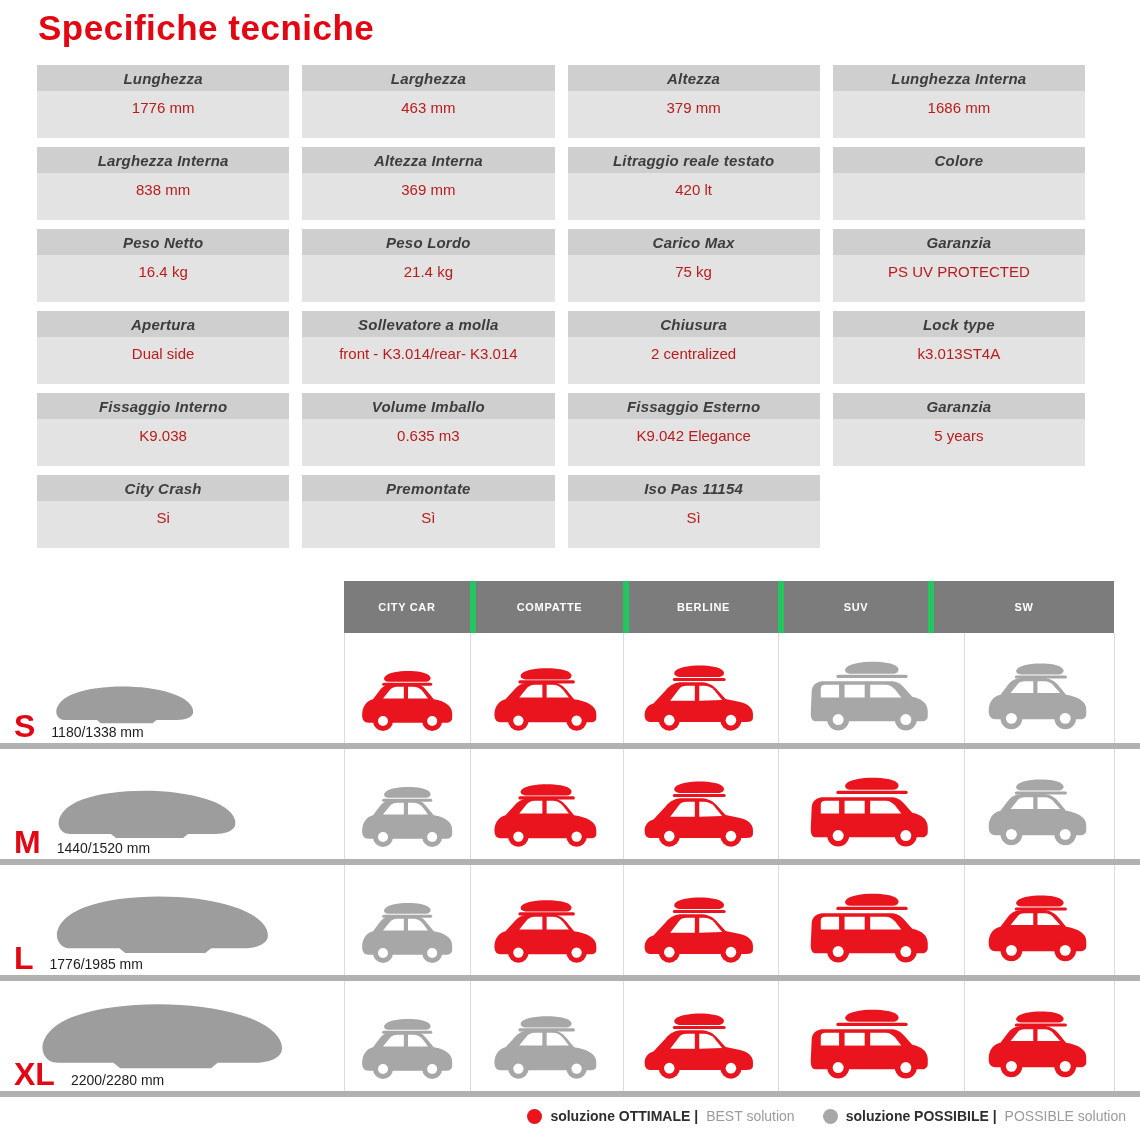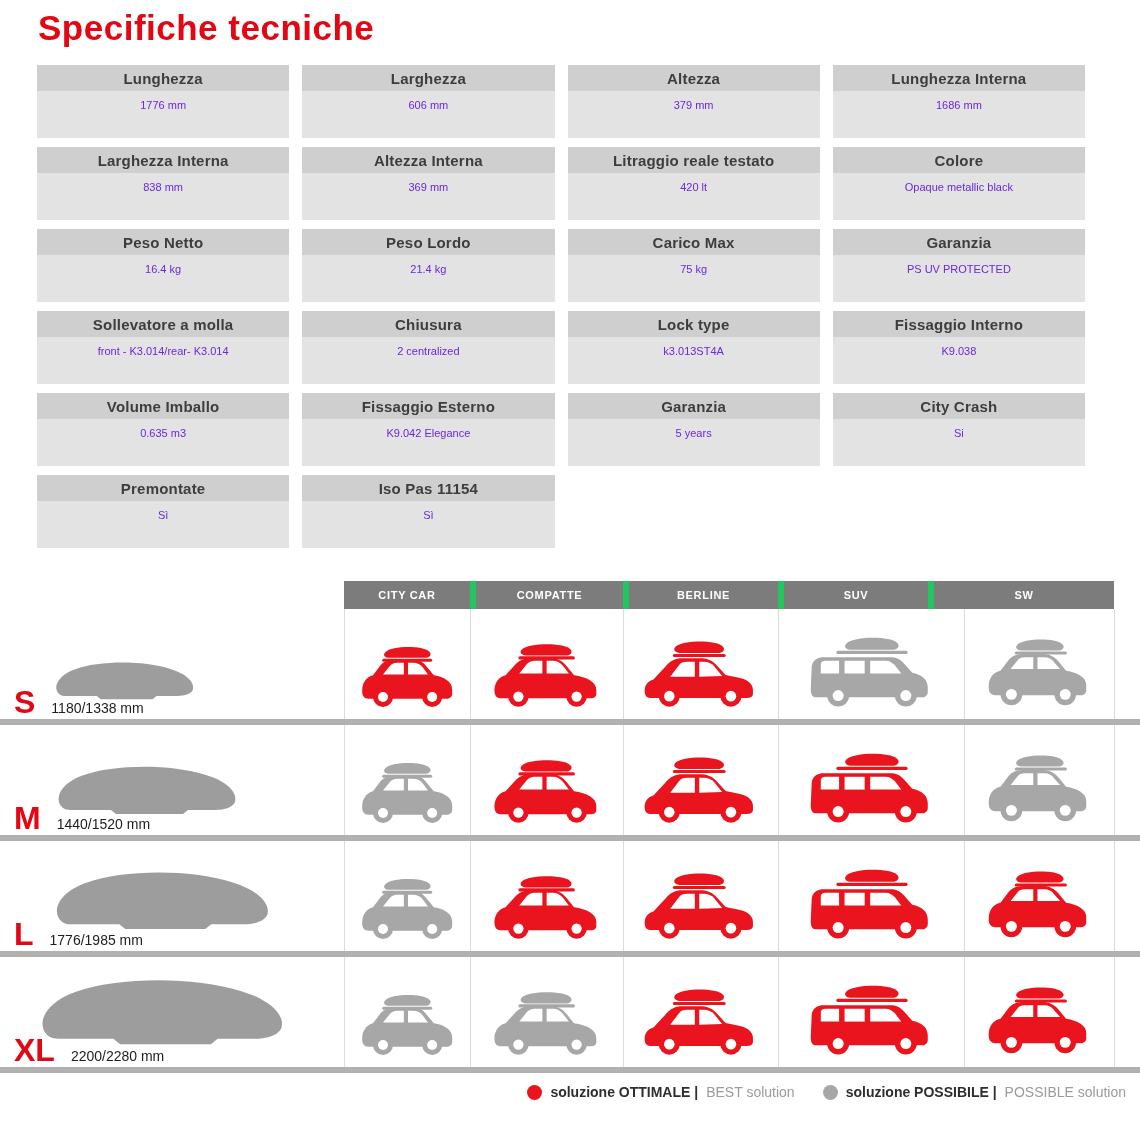--- a/index.html
+++ b/index.html
@@ -6,25 +6,25 @@
   body { background:#fff; font-family:"Liberation Sans", sans-serif; }
   .page { width:1140px; height:1134px; background:#fff; position:relative; overflow:hidden; }
 
   .title { color:var(--red); font-size:35px; font-weight:bold; letter-spacing:0.5px;
            padding:8px 0 17px 38px; }
 
   .spec-grid { margin-left:37px; width:1048px; display:grid;
                grid-template-columns:repeat(4,1fr); gap:9px 13px; }
   .spec-cell { background:var(--cell_value_bg); height:73px; }
   .spec-label { background:var(--cell_header_bg); font-weight:bold; font-size:15px;
-                color:#3d3d3d; text-align:center; padding:5px 2px 4px; letter-spacing:0.2px; }
-  .spec-value { font-size:11px; color:#6d28d9; text-align:center; padding:8px 2px 0; }
+                color:#3d3d3d; text-align:center; padding:5px 2px 4px; letter-spacing:0.2px;font-style:italic; }
+  .spec-value { font-size:15px; color:#b91c1c; text-align:center; padding:8px 2px 0; }
 
   .compat { margin-top:33px; }
-  .compat-header { display:flex; height:28px; }
+  .compat-header { display:flex; height:52px; }
   .head-spacer { width:344px; }
   .col-head { background:var(--header_bar_gray); color:#fff; font-size:11px; font-weight:bold;
               letter-spacing:0.7px; display:flex; align-items:center; justify-content:center;
               border-left:6px solid #22c55e; }
   .col-head.first { border-left:none; }
 
   .size-row { display:flex; height:110px; position:relative; }
   .row-left { width:344px; position:relative; }
   .sil { position:absolute; bottom:16px; display:block; }
   .size-label-line { position:absolute; bottom:3px; left:14px; display:flex;
@@ -120,21 +120,21 @@
 <div class="page">
   <h1 class="title">Specifiche tecniche</h1>
 
   <div class="spec-grid" id="spec-grid">
       <div class="spec-cell">
         <div class="spec-label">Lunghezza</div>
         <div class="spec-value">1776 mm</div>
       </div>
       <div class="spec-cell">
         <div class="spec-label">Larghezza</div>
-        <div class="spec-value">606 mm</div>
+        <div class="spec-value">463 mm</div>
       </div>
       <div class="spec-cell">
         <div class="spec-label">Altezza</div>
         <div class="spec-value">379 mm</div>
       </div>
       <div class="spec-cell">
         <div class="spec-label">Lunghezza Interna</div>
         <div class="spec-value">1686 mm</div>
       </div>
       <div class="spec-cell">
@@ -144,37 +144,40 @@
       <div class="spec-cell">
         <div class="spec-label">Altezza Interna</div>
         <div class="spec-value">369 mm</div>
       </div>
       <div class="spec-cell">
         <div class="spec-label">Litraggio reale testato</div>
         <div class="spec-value">420 lt</div>
       </div>
       <div class="spec-cell">
         <div class="spec-label">Colore</div>
-        <div class="spec-value">Opaque metallic black</div>
       </div>
       <div class="spec-cell">
         <div class="spec-label">Peso Netto</div>
         <div class="spec-value">16.4 kg</div>
       </div>
       <div class="spec-cell">
         <div class="spec-label">Peso Lordo</div>
         <div class="spec-value">21.4 kg</div>
       </div>
       <div class="spec-cell">
         <div class="spec-label">Carico Max</div>
         <div class="spec-value">75 kg</div>
       </div>
       <div class="spec-cell">
         <div class="spec-label">Garanzia</div>
         <div class="spec-value">PS UV PROTECTED</div>
+      </div>
+      <div class="spec-cell">
+        <div class="spec-label">Apertura</div>
+        <div class="spec-value">Dual side</div>
       </div>
       <div class="spec-cell">
         <div class="spec-label">Sollevatore a molla</div>
         <div class="spec-value">front - K3.014/rear- K3.014</div>
       </div>
       <div class="spec-cell">
         <div class="spec-label">Chiusura</div>
         <div class="spec-value">2 centralized</div>
       </div>
       <div class="spec-cell">

